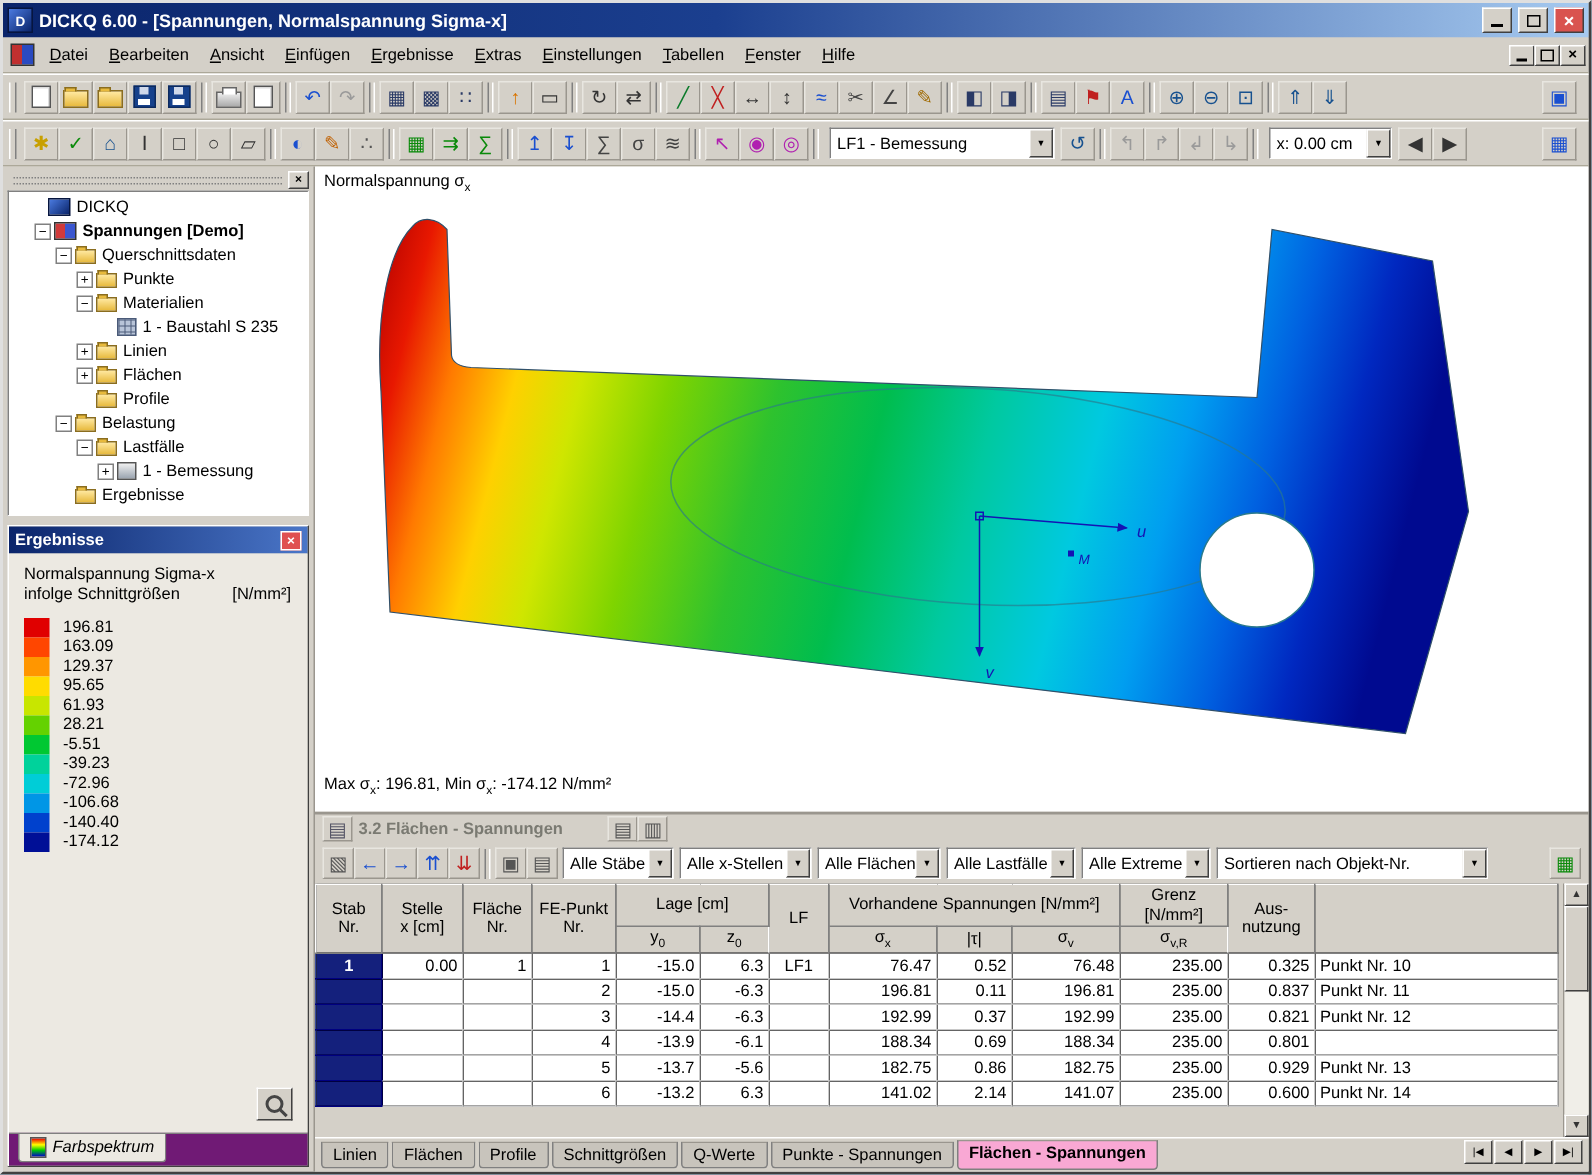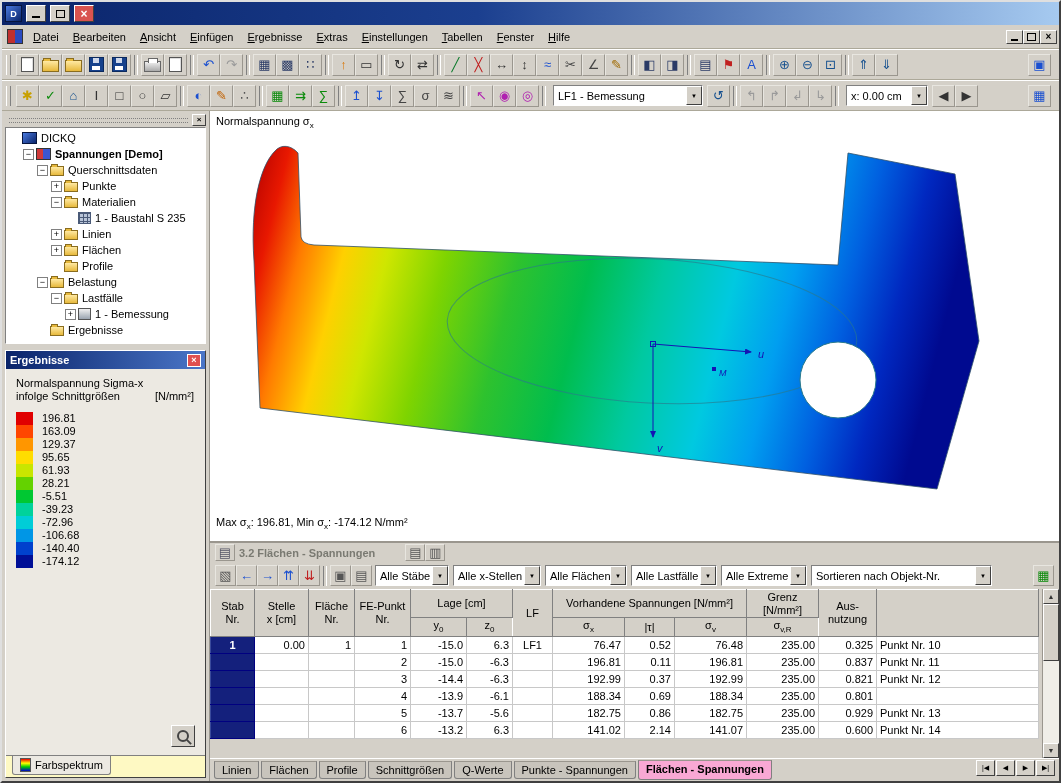--- a/index.html
+++ b/index.html
@@ -99,22 +99,22 @@
   .legend{margin-top:10px;}
   .legend-row{display:flex;height:13px;align-items:stretch;}
   .legend-sw{width:17px;flex:none;}
   .legend-val{padding-left:9px;line-height:13px;}
   .maxmin{margin:12px 0 0 0;width:152px;background:#fff;border:1px solid;border-color:#808080 #fff #fff #808080;
           padding:3px 6px;}
   .rp-zoom{position:absolute;right:10px;bottom:8px;width:24px;height:22px;background:#d4d0c8;
            border:1px solid;border-color:#fff #404040 #404040 #fff;display:flex;align-items:center;justify-content:center;padding:0;}
   .mag{width:8px;height:8px;border:2px solid #444;border-radius:50%;position:relative;}
   .mag::after{content:"";position:absolute;width:6px;height:2px;background:#444;transform:rotate(45deg);right:-5px;bottom:-3px;}
-  .rp-tabstrip{height:21px;flex:none;border-top:1px solid #808080;background:#fef9c3;
-               display:flex;align-items:flex-start;padding:0 6px;}
+  .rp-tabstrip{height:21px;flex:none;border-top:1px solid #808080;background:#701a75;
+               display:flex;align-items:flex-start;padding:0 6px;font-style:italic;}
   .rp-tab{display:flex;align-items:center;gap:4px;background:#ece9e2;border:1px solid #808080;border-top:none;
           height:18px;padding:0 7px;border-radius:0 0 3px 3px;}
   .rp-tab-ic{width:9px;height:12px;background:linear-gradient(#e00,#ff0 35%,#0c0 65%,#00c);border:1px solid #555;}
   
   .right-col{flex:1;display:flex;flex-direction:column;min-width:0;}
   .viewport{height:430px;flex:none;background:#fff;position:relative;overflow:hidden;}
   .vp-label{position:absolute;top:4px;left:6px;z-index:2;}
   .vp-footer{position:absolute;bottom:10px;left:6px;z-index:2;}
   .plot{position:absolute;left:0;top:0;}
   sub{font-size:8px;}
@@ -165,20 +165,21 @@
   button{font-family:inherit;}
   u{text-decoration:underline;}
 </style>
 </head>
 <body>
 
 <div class="win">
 
   <div class="titlebar">
     <span class="app-ic">D</span>
+    <span class="title-text">DICKQ 6.00 - [Spannungen, Normalspannung Sigma-x]</span>
     <button class="wb">
         <span class="gl-min"></span>
       </button>
     <button class="wb">
         <span class="gl-rest"></span>
       </button>
     <button class="wb wb-close">
         <span class="gl-x">×</span>
       </button>
   </div>
@@ -451,21 +452,21 @@
 
     <div class="left-col">
       <div class="tree-panel">
         <div class="tree-head">
           <span class="tree-grip"></span>
           <button class="tree-close">
               <span class="gl-x-dark" style="font-size:8px;">×</span>
             </button>
         </div>
         <div id="tree" class="tree-body">
-            <div class="tree-row" style="padding-left: 3px;">
+            <div class="tree-row" style="padding-left: 13px;">
               <span class="tw-spc"></span>
               <span class="ti ti-app"></span>
               <span class="tree-label">DICKQ</span>
             </div>
             <div class="tree-row" style="padding-left: 17px;">
               <span class="tw-exp">−</span>
               <span class="ti ti-project"></span>
               <span class="tree-label" style="font-weight: bold;">Spannungen [Demo]</span>
             </div>
             <div class="tree-row" style="padding-left: 31px;">

